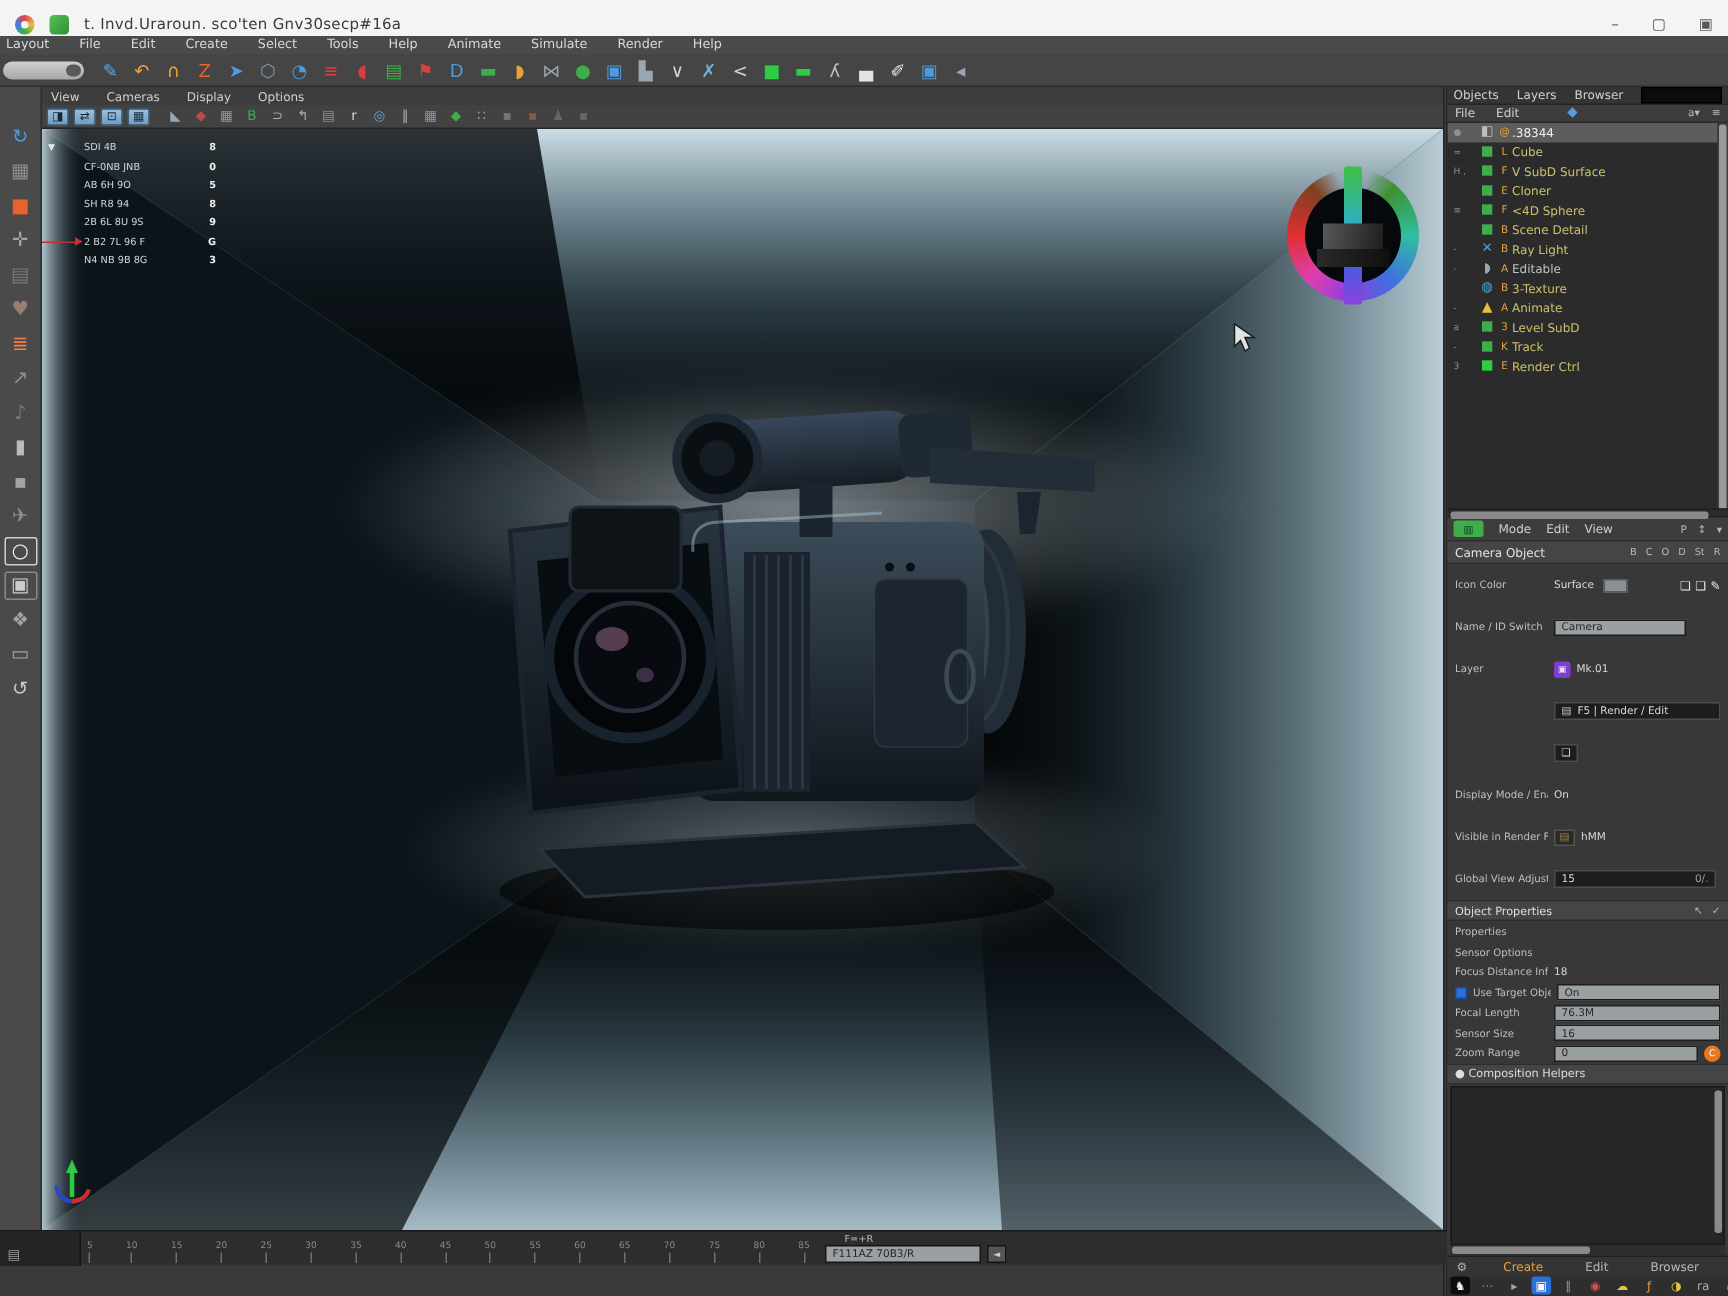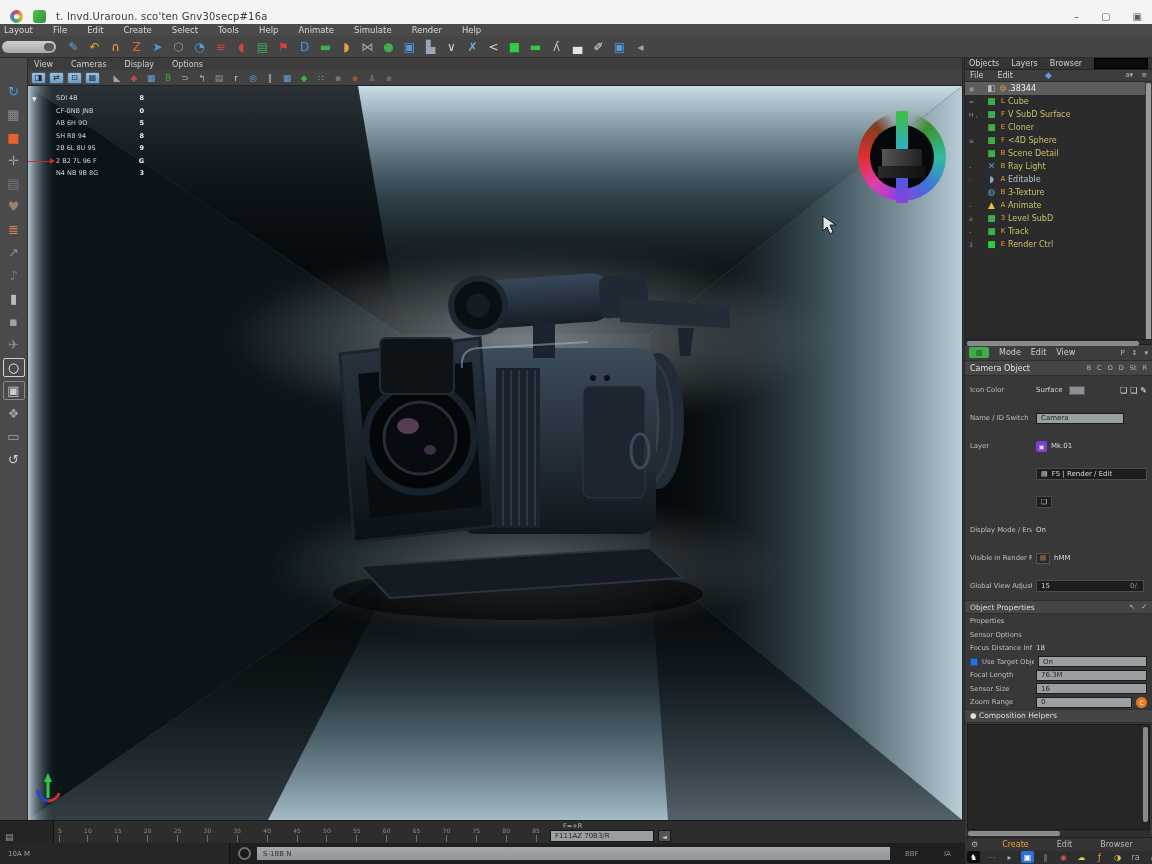--- a/index.html
+++ b/index.html
@@ -522,27 +522,20 @@
         <span class="tick">
           <span class="tnum">85</span>
           <span class="tline"></span>
         </span>
       </div>
     <span class="tl-frame-label">F=+R</span>
     <div class="tl-frame-input">F111AZ 70B3/R</div>
     <div class="tl-frame-btn">◄</div>
   </div>
 
-  <div class="statusbar">
-    <div class="sb-left">10A M</div>
-    <div class="sb-circle"></div>
-    <div class="sb-bar">S-1BB N</div>
-    <span class="sb-r1">BBF</span>
-    <span class="sb-r2">IA</span>
-  </div>
 
   <div class="rightpanel">
 
     <div class="rp-tabs">
       <span style="display:flex;gap:12px;">
 
       <span class="rp-tab">Objects</span>
           <span class="rp-tab">Layers</span>
           <span class="rp-tab">Browser</span>
         </span>

